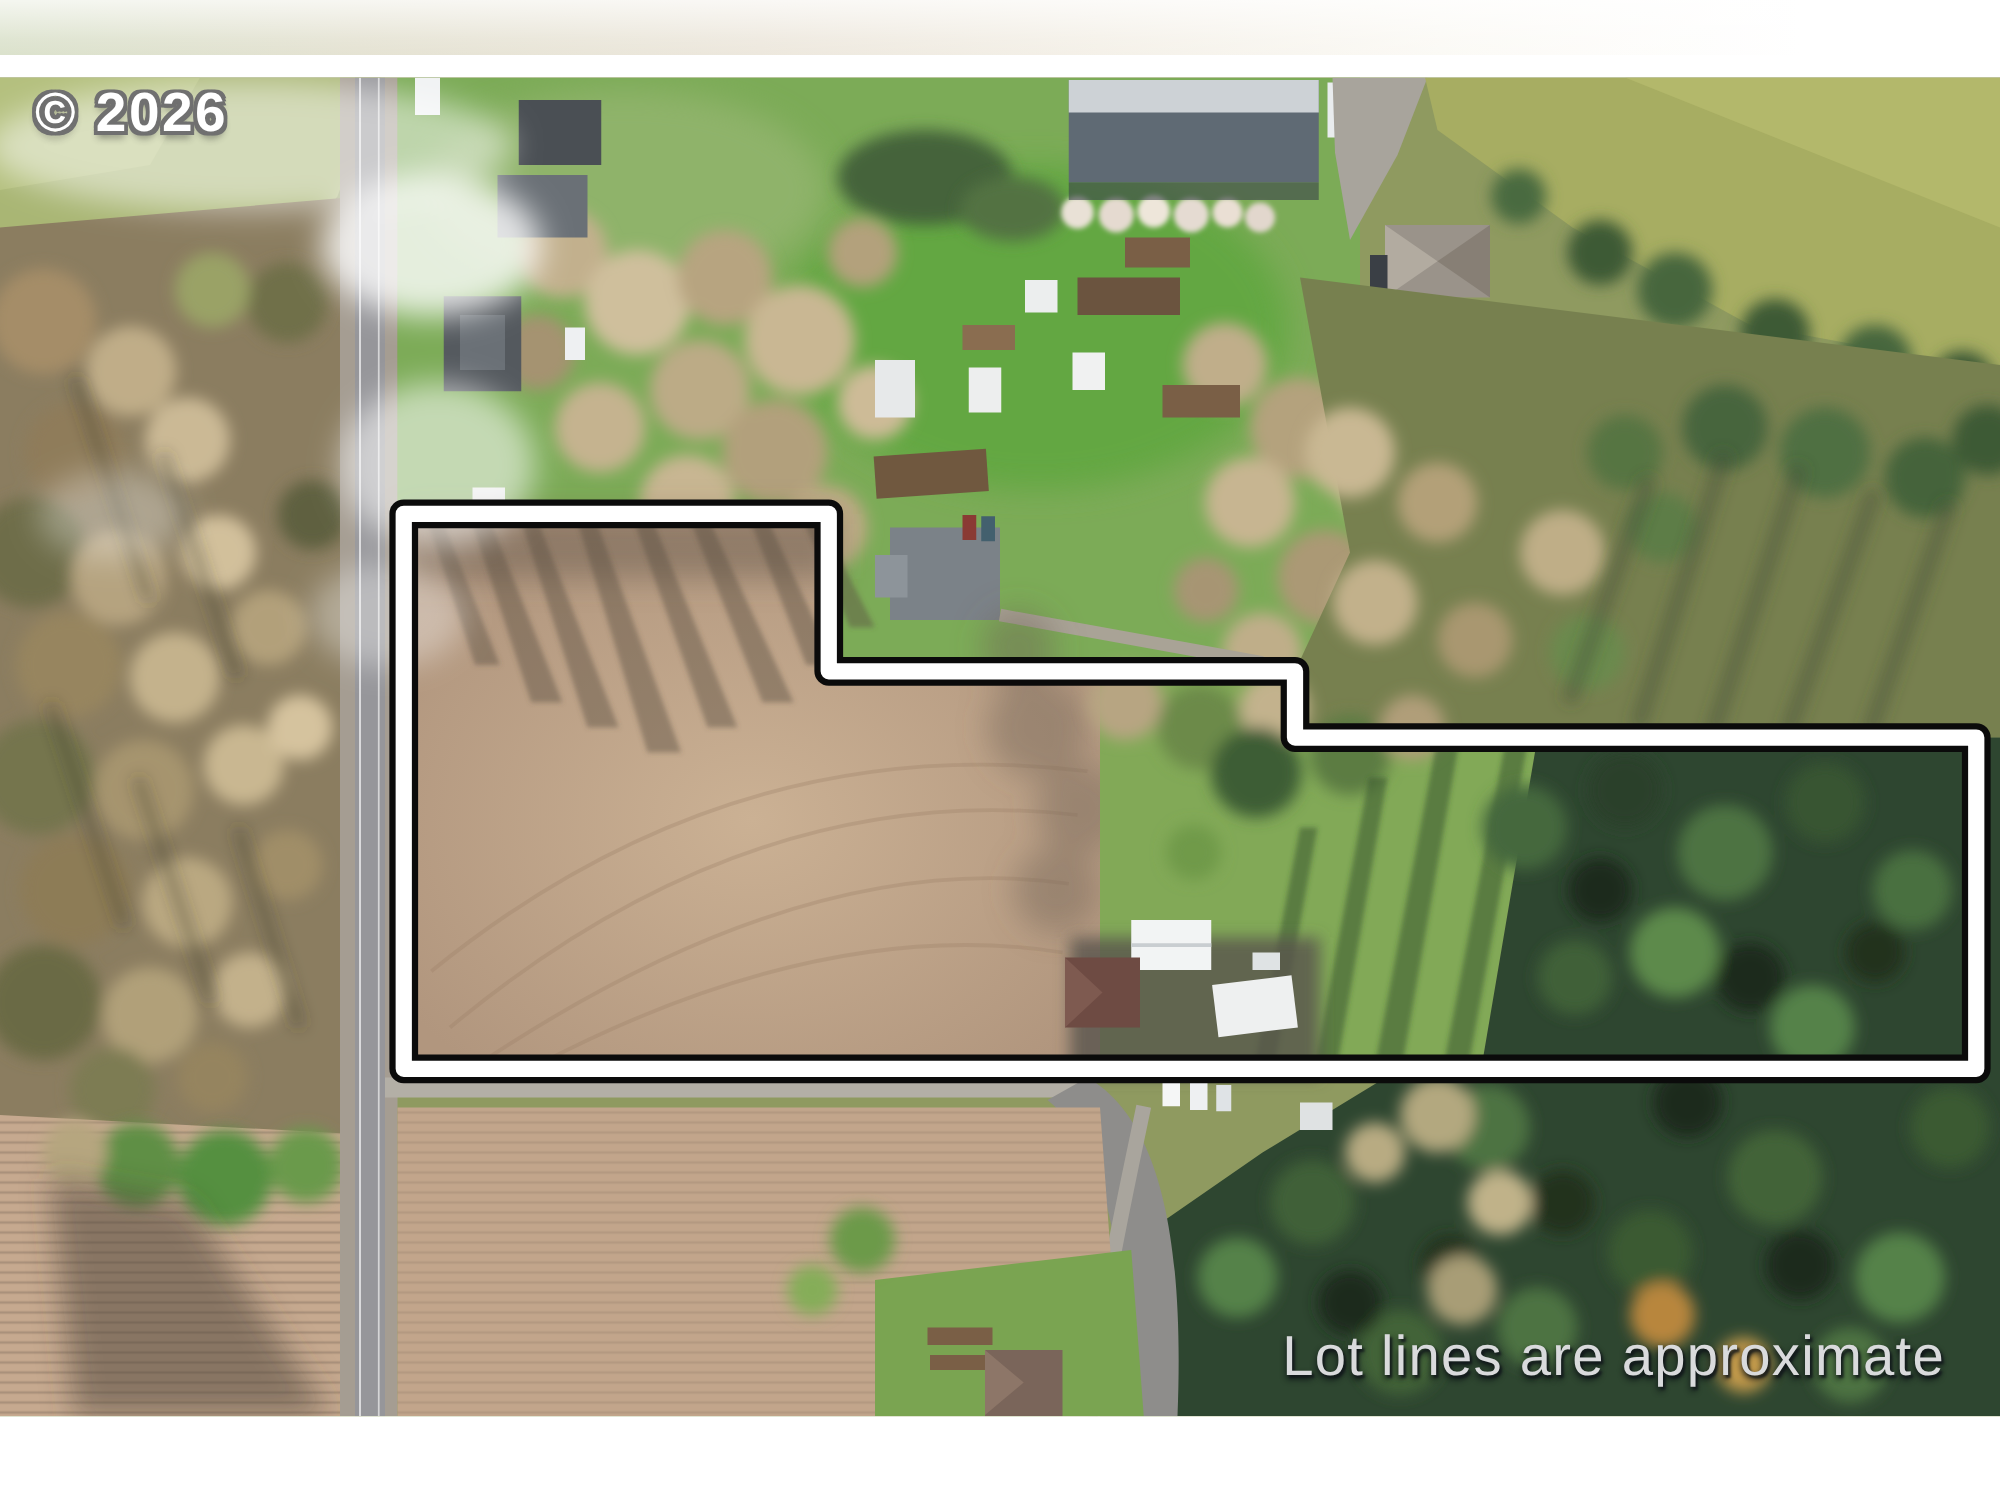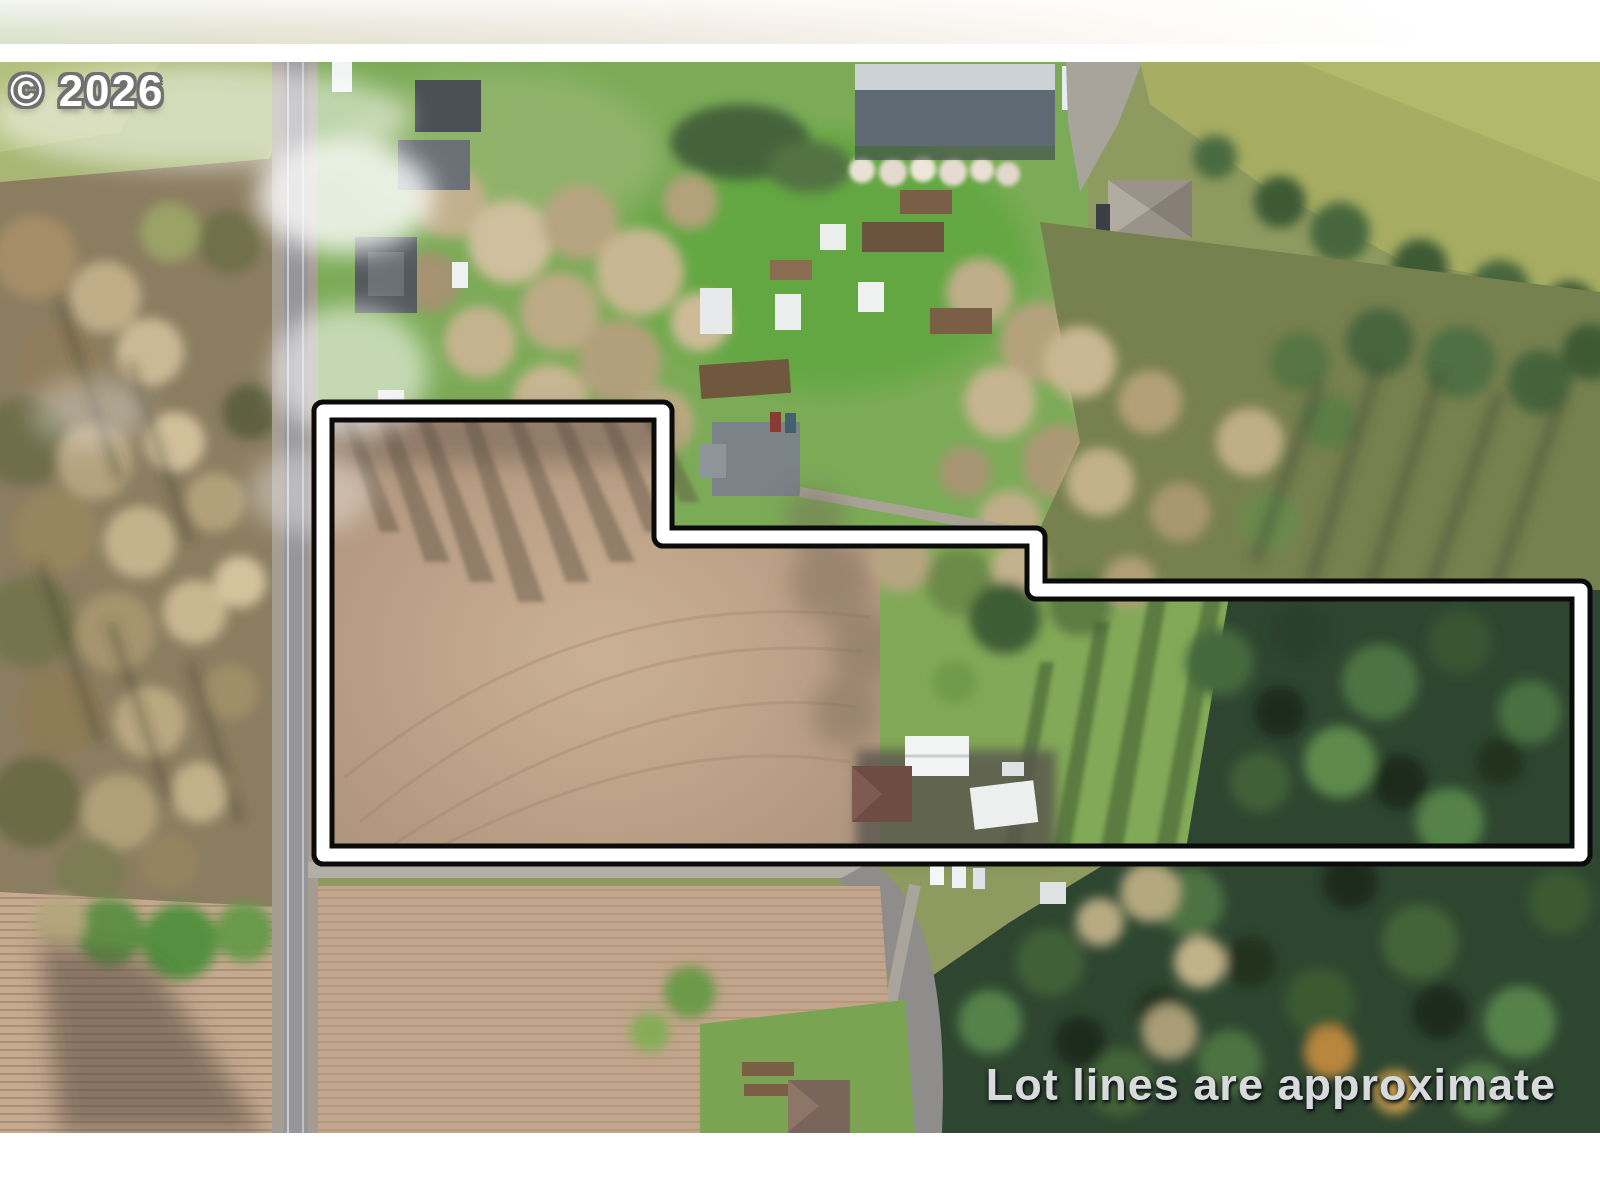--- a/index.html
+++ b/index.html
@@ -5,24 +5,24 @@
   html,body{margin:0;padding:0;background:#fff;}
   #canvas{position:relative;width:1600px;height:1200px;background:#fff;overflow:hidden;
           font-family:"Liberation Sans",sans-serif;}
   
   #top-sliver{position:absolute;left:0;top:0;width:1600px;height:44px;
     background:
       linear-gradient(180deg,rgba(255,255,255,.78) 0%,rgba(255,255,255,.35) 70%,rgba(255,255,255,.25) 100%),
       linear-gradient(90deg,#cfd8bb 0%,#dcd9c4 18%,#e7e0d2 38%,#f1ece1 55%,#faf8f2 72%,#ffffff 90%);}
   #photo{position:absolute;left:0;top:62px;width:1600px;height:1071px;overflow:hidden;background:#98a36a;}
   #photo svg{display:block;}
-  #watermark{position:absolute;left:10px;top:4px;font-size:44px;font-weight:700;color:#fff;letter-spacing:2px;
+  #watermark{position:absolute;left:28px;top:4px;font-size:44px;font-weight:700;color:#fff;letter-spacing:2px;
     text-shadow:-3px -3px 0 #707070,3px -3px 0 #707070,-3px 3px 0 #707070,3px 3px 0 #707070,
                 -3px 0 0 #707070,3px 0 0 #707070,0 -3px 0 #707070,0 3px 0 #707070,0 5px 6px rgba(40,40,40,.45);}
-  #disclaimer{position:absolute;right:44px;bottom:22px;font-size:45px;font-weight:700;color:#d9dadc;
+  #disclaimer{position:absolute;right:44px;bottom:22px;font-size:45px;font-weight:400;color:#d9dadc;
     letter-spacing:1px;text-shadow:0 3px 5px rgba(10,15,20,.9),2px 2px 2px rgba(20,25,30,.8);}
 </style>
 </head>
 <body>
 
 <div id="canvas">
 
   <div id="top-sliver"></div>
 
   <div id="photo">

